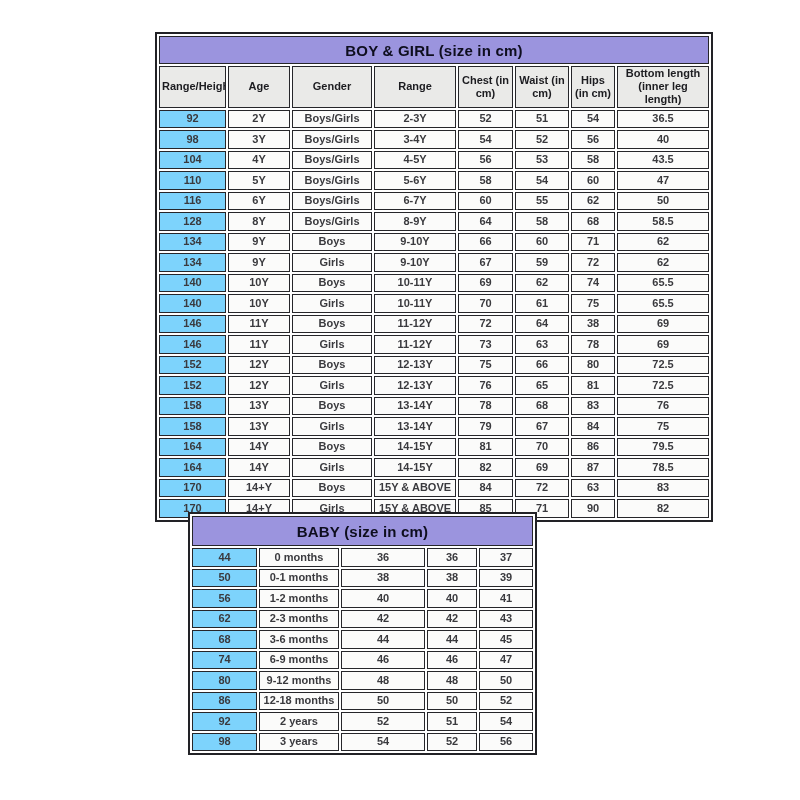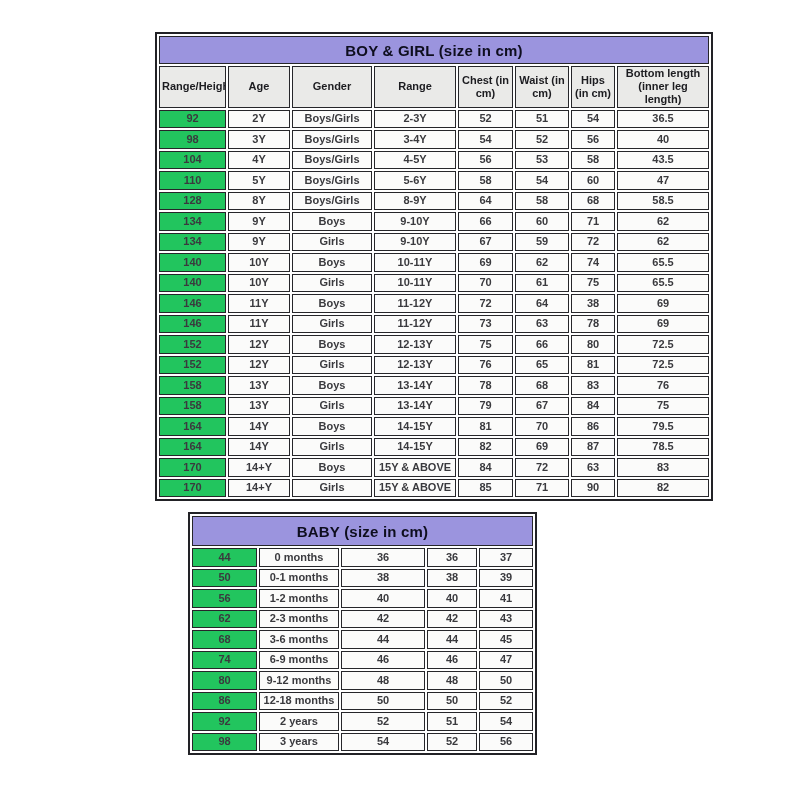--- a/index.html
+++ b/index.html
@@ -54,21 +54,21 @@
   }
   table.size-table td {
     background: #fbfbfa;
     color: #3a3a3e;
     font-weight: bold;
     font-size: 11px;
     height: 16.5px;
     line-height: 1;
   }
   table.size-table td.first {
-    background: #22c55e;
+    background: #7dd3fc;
   }
 </style>
 </head>
 <body>
 
 <div class="canvas">
 
   <div class="tbl-wrap t1">
     <table class="size-table">
       <colgroup>
@@ -131,20 +131,30 @@
             <td class="first">110</td>
             <td>5Y</td>
             <td>Boys/Girls</td>
             <td>5-6Y</td>
             <td>58</td>
             <td>54</td>
             <td>60</td>
             <td>47</td>
           </tr>
           <tr>
+            <td class="first">116</td>
+            <td>6Y</td>
+            <td>Boys/Girls</td>
+            <td>6-7Y</td>
+            <td>60</td>
+            <td>55</td>
+            <td>62</td>
+            <td>50</td>
+          </tr>
+          <tr>
             <td class="first">128</td>
             <td>8Y</td>
             <td>Boys/Girls</td>
             <td>8-9Y</td>
             <td>64</td>
             <td>58</td>
             <td>68</td>
             <td>58.5</td>
           </tr>
           <tr>

